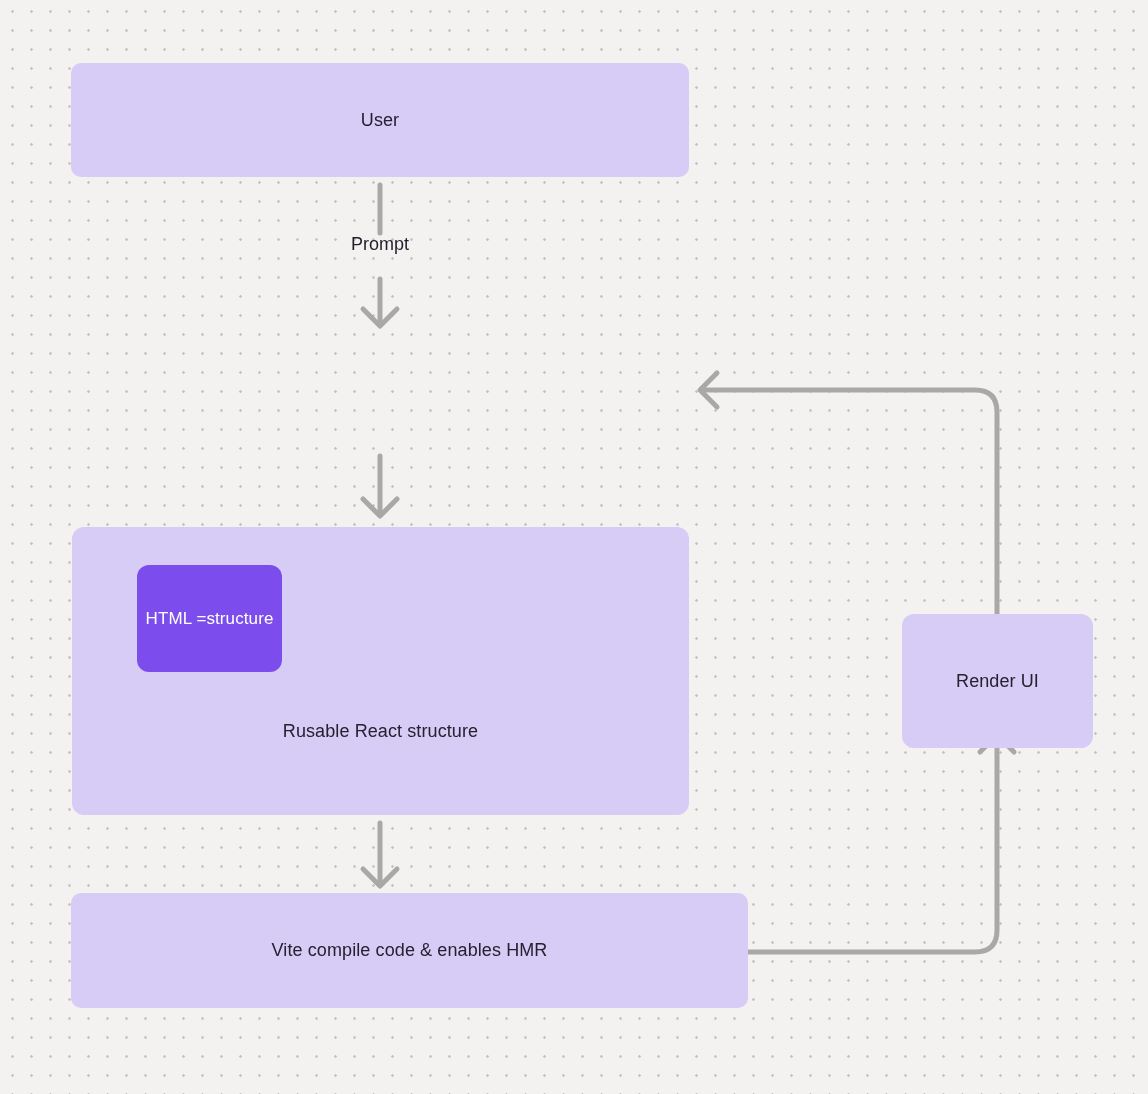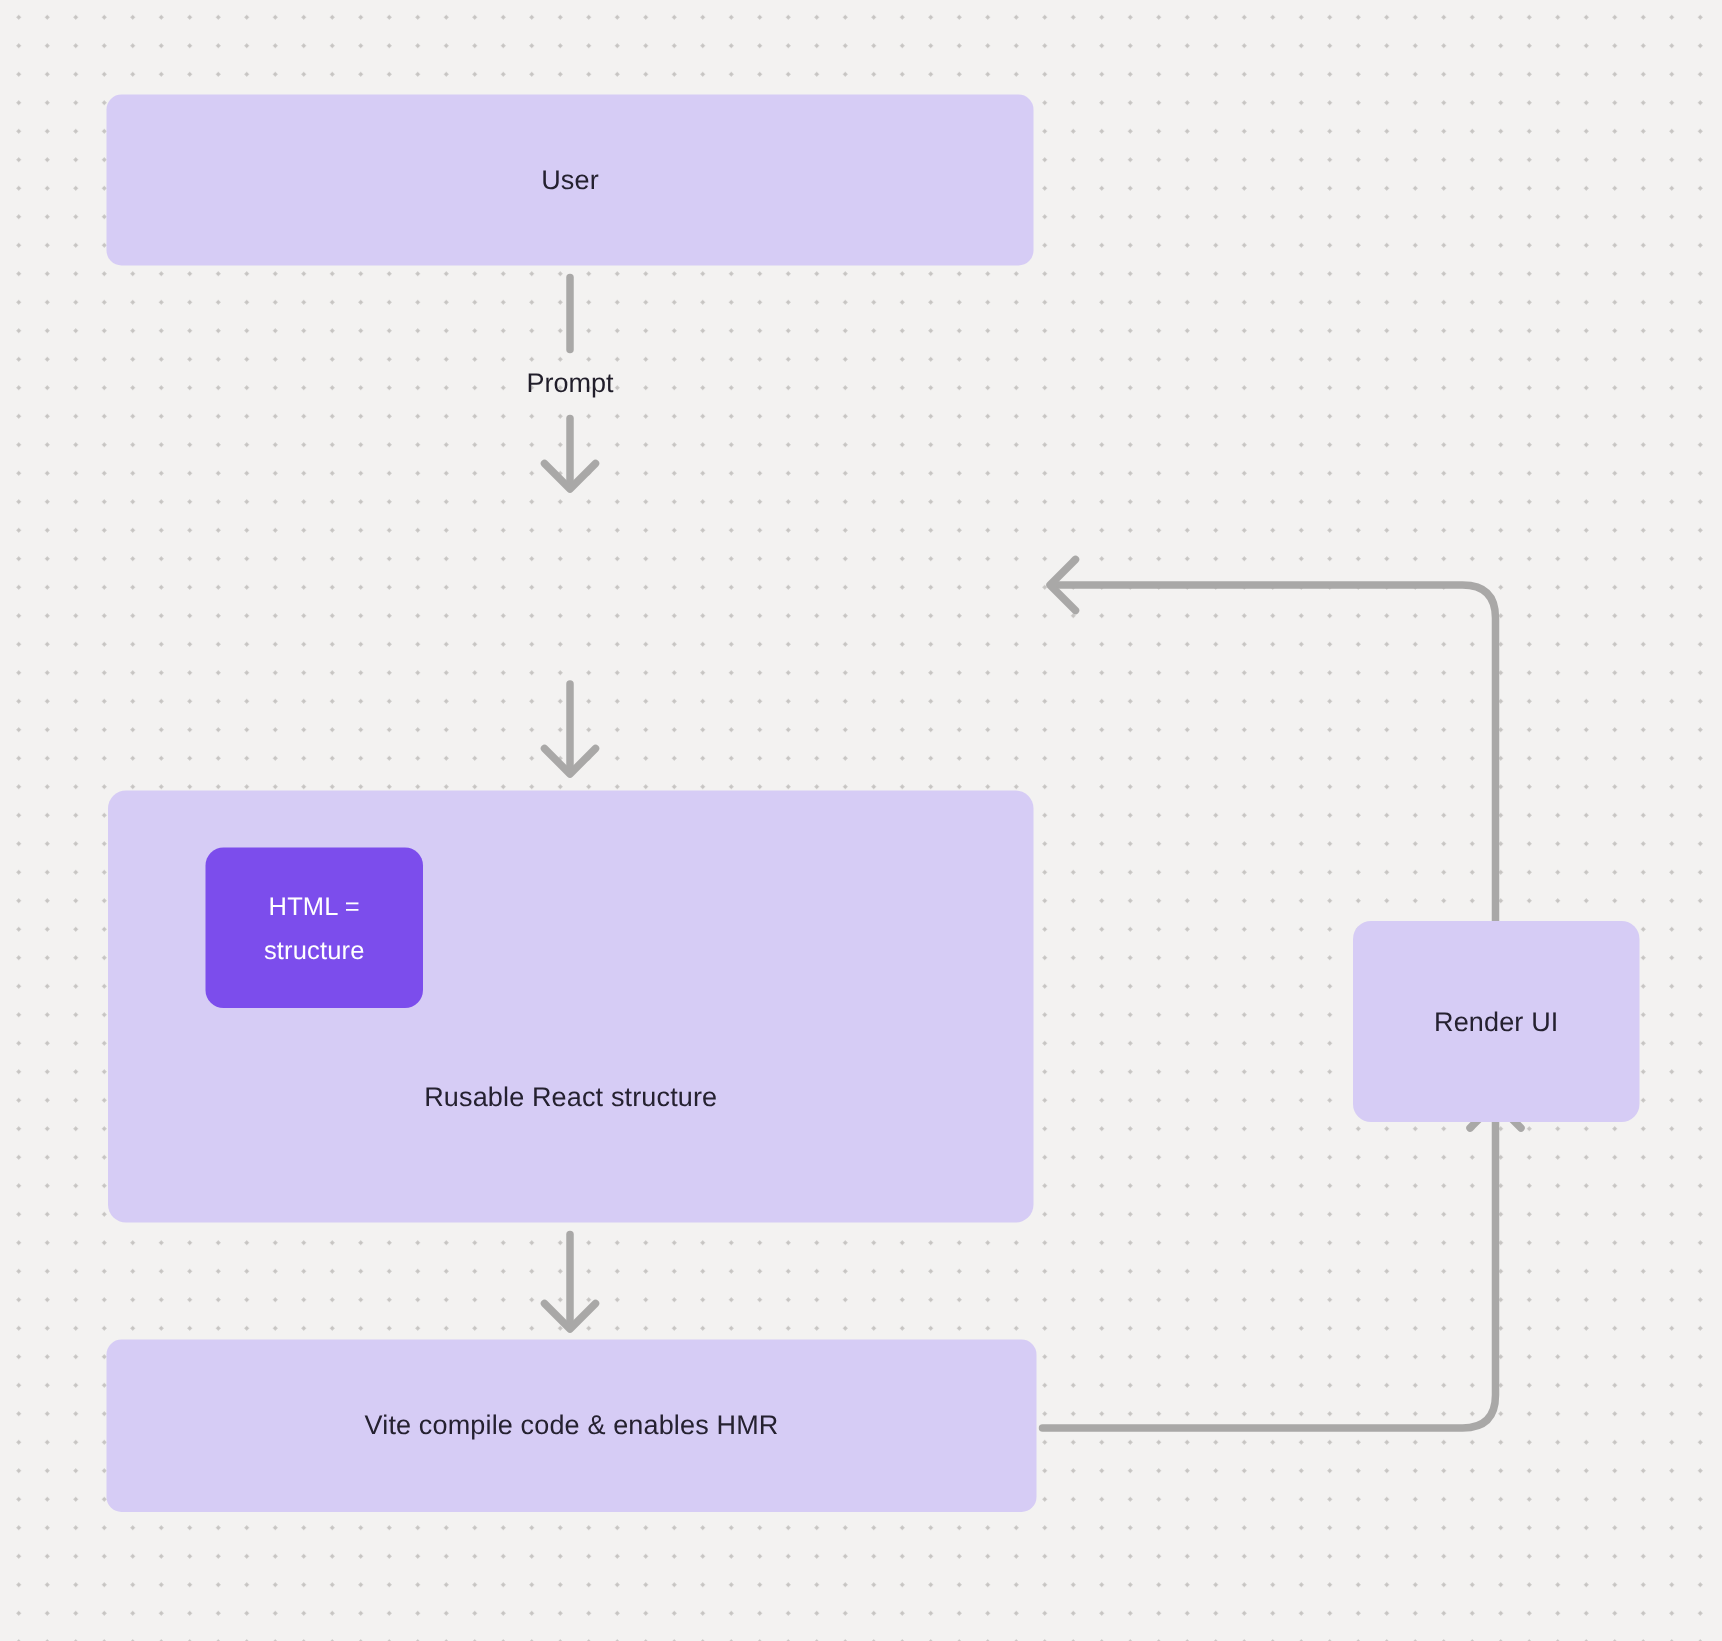--- a/index.html
+++ b/index.html
@@ -37,55 +37,55 @@
     align-items: center;
     justify-content: center;
     color: #252130;
     font-size: 18px;
     font-weight: 500;
     letter-spacing: 0.1px;
   }
   .node-user   { left: 71px;  top: 63px;  width: 618px; height: 114px; }
   .node-webapp { left: 71px;  top: 333px; width: 618px; height: 115px; }
   .node-group  { left: 72px;  top: 527px; width: 617px; height: 288px; display: block; border-radius: 12px; }
-  .node-vite   { left: 71px;  top: 893px; width: 620px; height: 115px; }
+  .node-vite   { left: 71px;  top: 893px; width: 677px; height: 115px; }
   .node-render { left: 902px; top: 614px; width: 191px; height: 134px; border-radius: 12px; }
 
   .chip-row {
     position: absolute;
     left: 65px; top: 38px;
     display: flex;
     gap: 26px;
   }
   .chip {
     width: 145px; height: 107px;
     background: #7c4dec;
     border-radius: 12px;
     color: #ffffff;
     font-size: 17px;
     font-weight: 500;
     line-height: 29px;
     display: flex;
-    flex-direction: column;
+    flex-direction: row;
     align-items: center;
     justify-content: center;
     text-align: center;
   }
   .group-caption {
     position: absolute;
     left: 0; right: 0;
     top: 194px;
     text-align: center;
     font-size: 18px;
     font-weight: 500;
     color: #252130;
   }
   .edge-label {
     position: absolute;
-    left: 380px; top: 256px;
+    left: 380px; top: 244px;
     transform: translate(-50%, -50%);
     font-size: 18px;
     font-weight: 500;
     color: #211e2a;
     white-space: nowrap;
   }
 </style>
 </head>
 <body>
 

